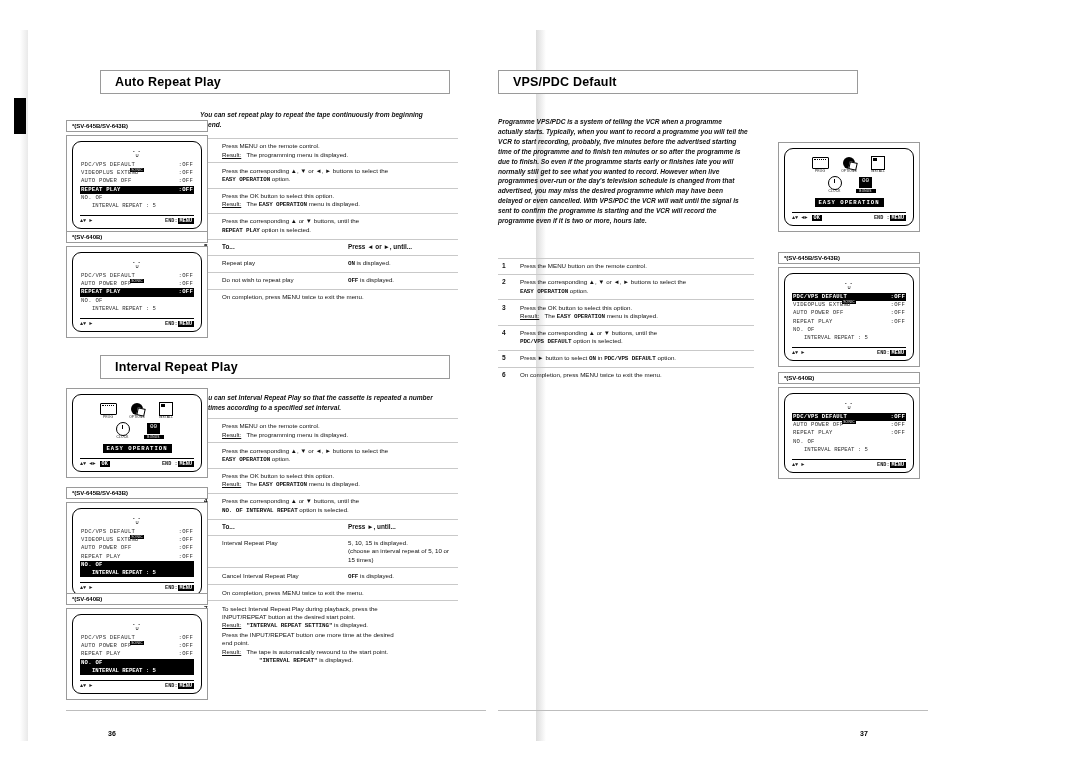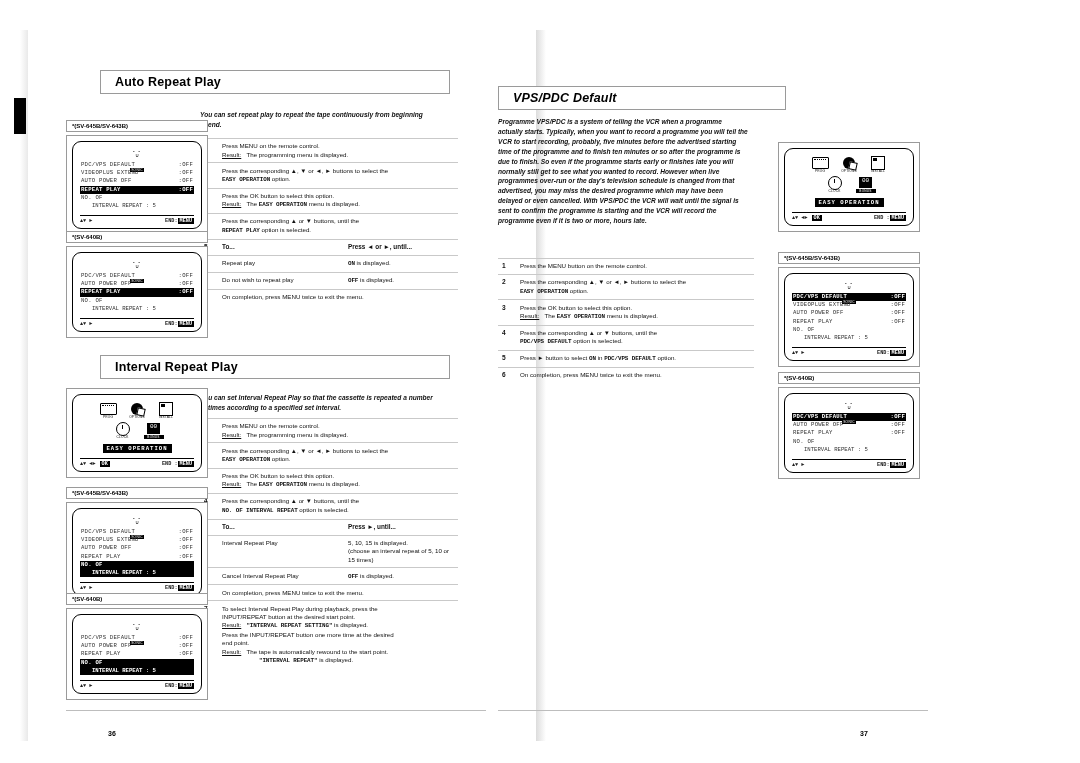--- a/index.html
+++ b/index.html
@@ -466,21 +466,21 @@
       </div>
     </div>
 
     <div class="botline" style="left:38px;width:420px;"></div>
     <div class="tri" style="left:62px;"></div>
     <div class="pagenum" style="left:80px;">36</div>
   </div>
 
   <div class="page page-right">
 
-    <div style="position:absolute;left:-48px;top:86px;width:288px;font-style:italic;">
+    <div style="position:absolute;left:-48px;top:70px;width:360px;">
       <div class="sec-head">
           <span>VPS/PDC Default</span>
         </div>
     </div>
 
     <div class="intro wide" style="position:absolute;left:-48px;top:117px;width:250px;">Programme VPS/PDC is a system of telling the VCR when a programme actually starts. Typically, when you want to record a programme you will tell the VCR to start recording, probably, five minutes before the advertised starting time of the programme and to finish ten minutes or so after the programme is due to finish. So even if the programme starts early or finishes late you will normally still get to see what you wanted to record. However when live programmes over-run or the day's television schedule is changed from that advertised, you may miss the desired programme which may have been delayed or even cancelled. With VPS/PDC the VCR will wait until the signal is sent to confirm the programme is starting and the VCR will record the programme even if it is two or more, hours late.</div>
 
     <div style="position:absolute;left:-48px;top:258px;width:256px;">
       <table class="steps">
         <tbody>

